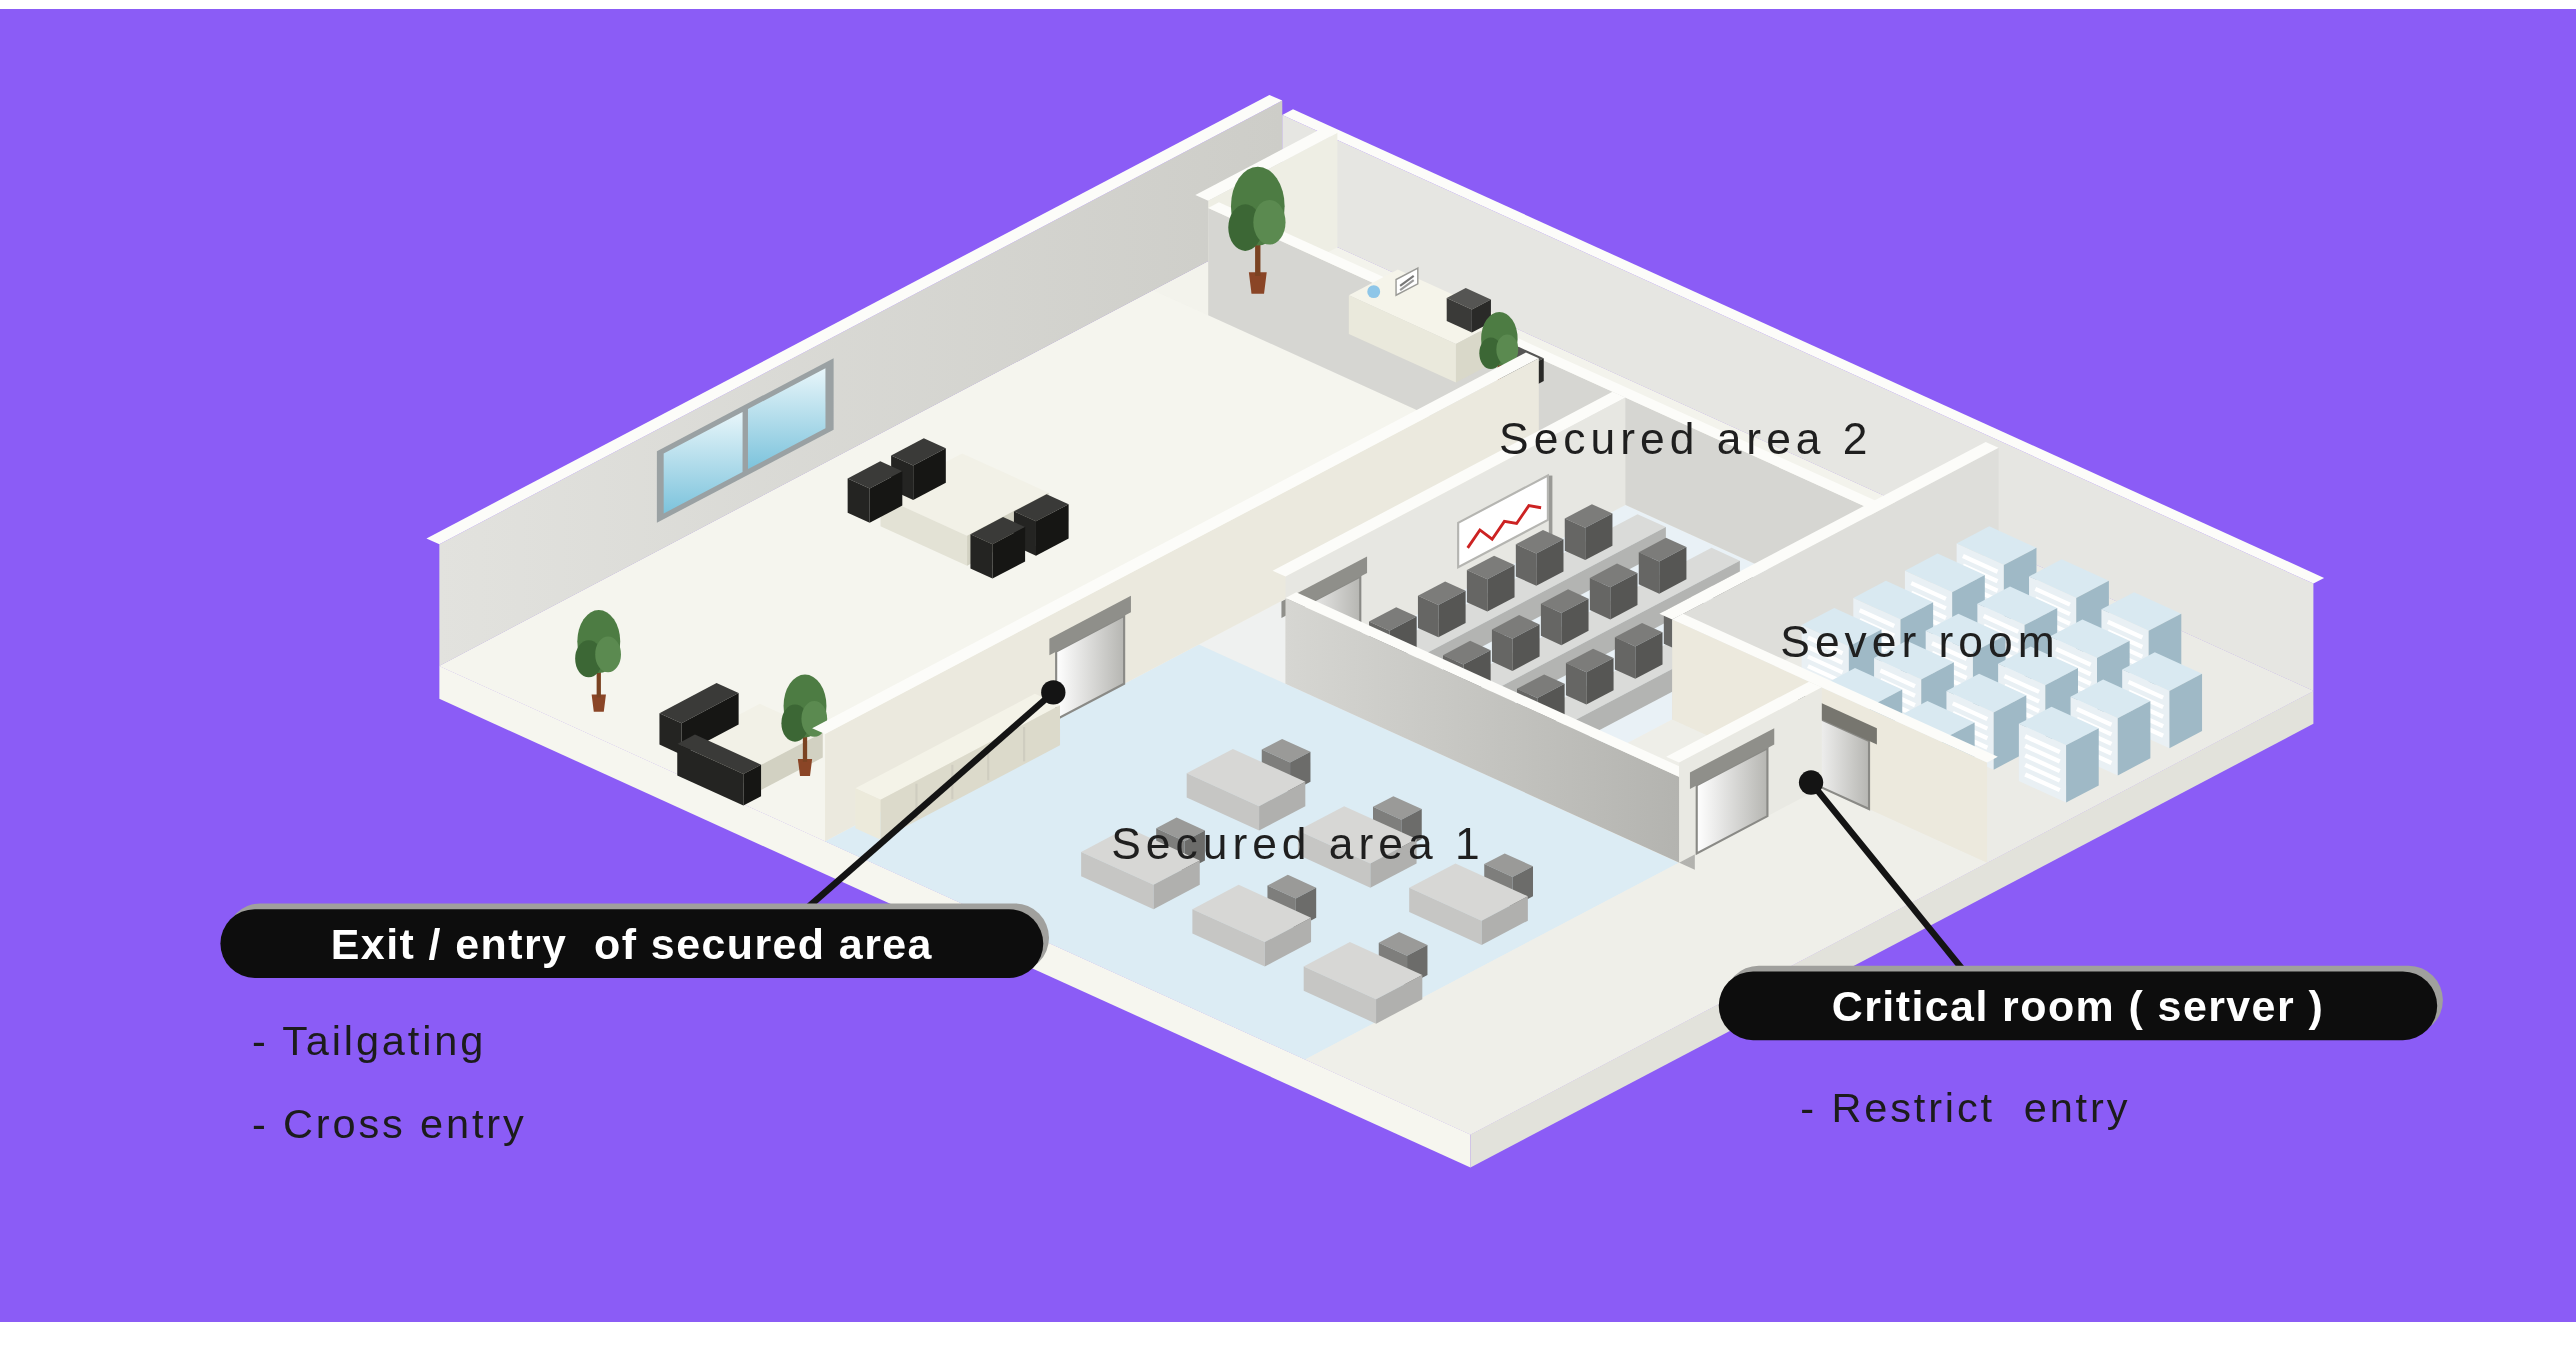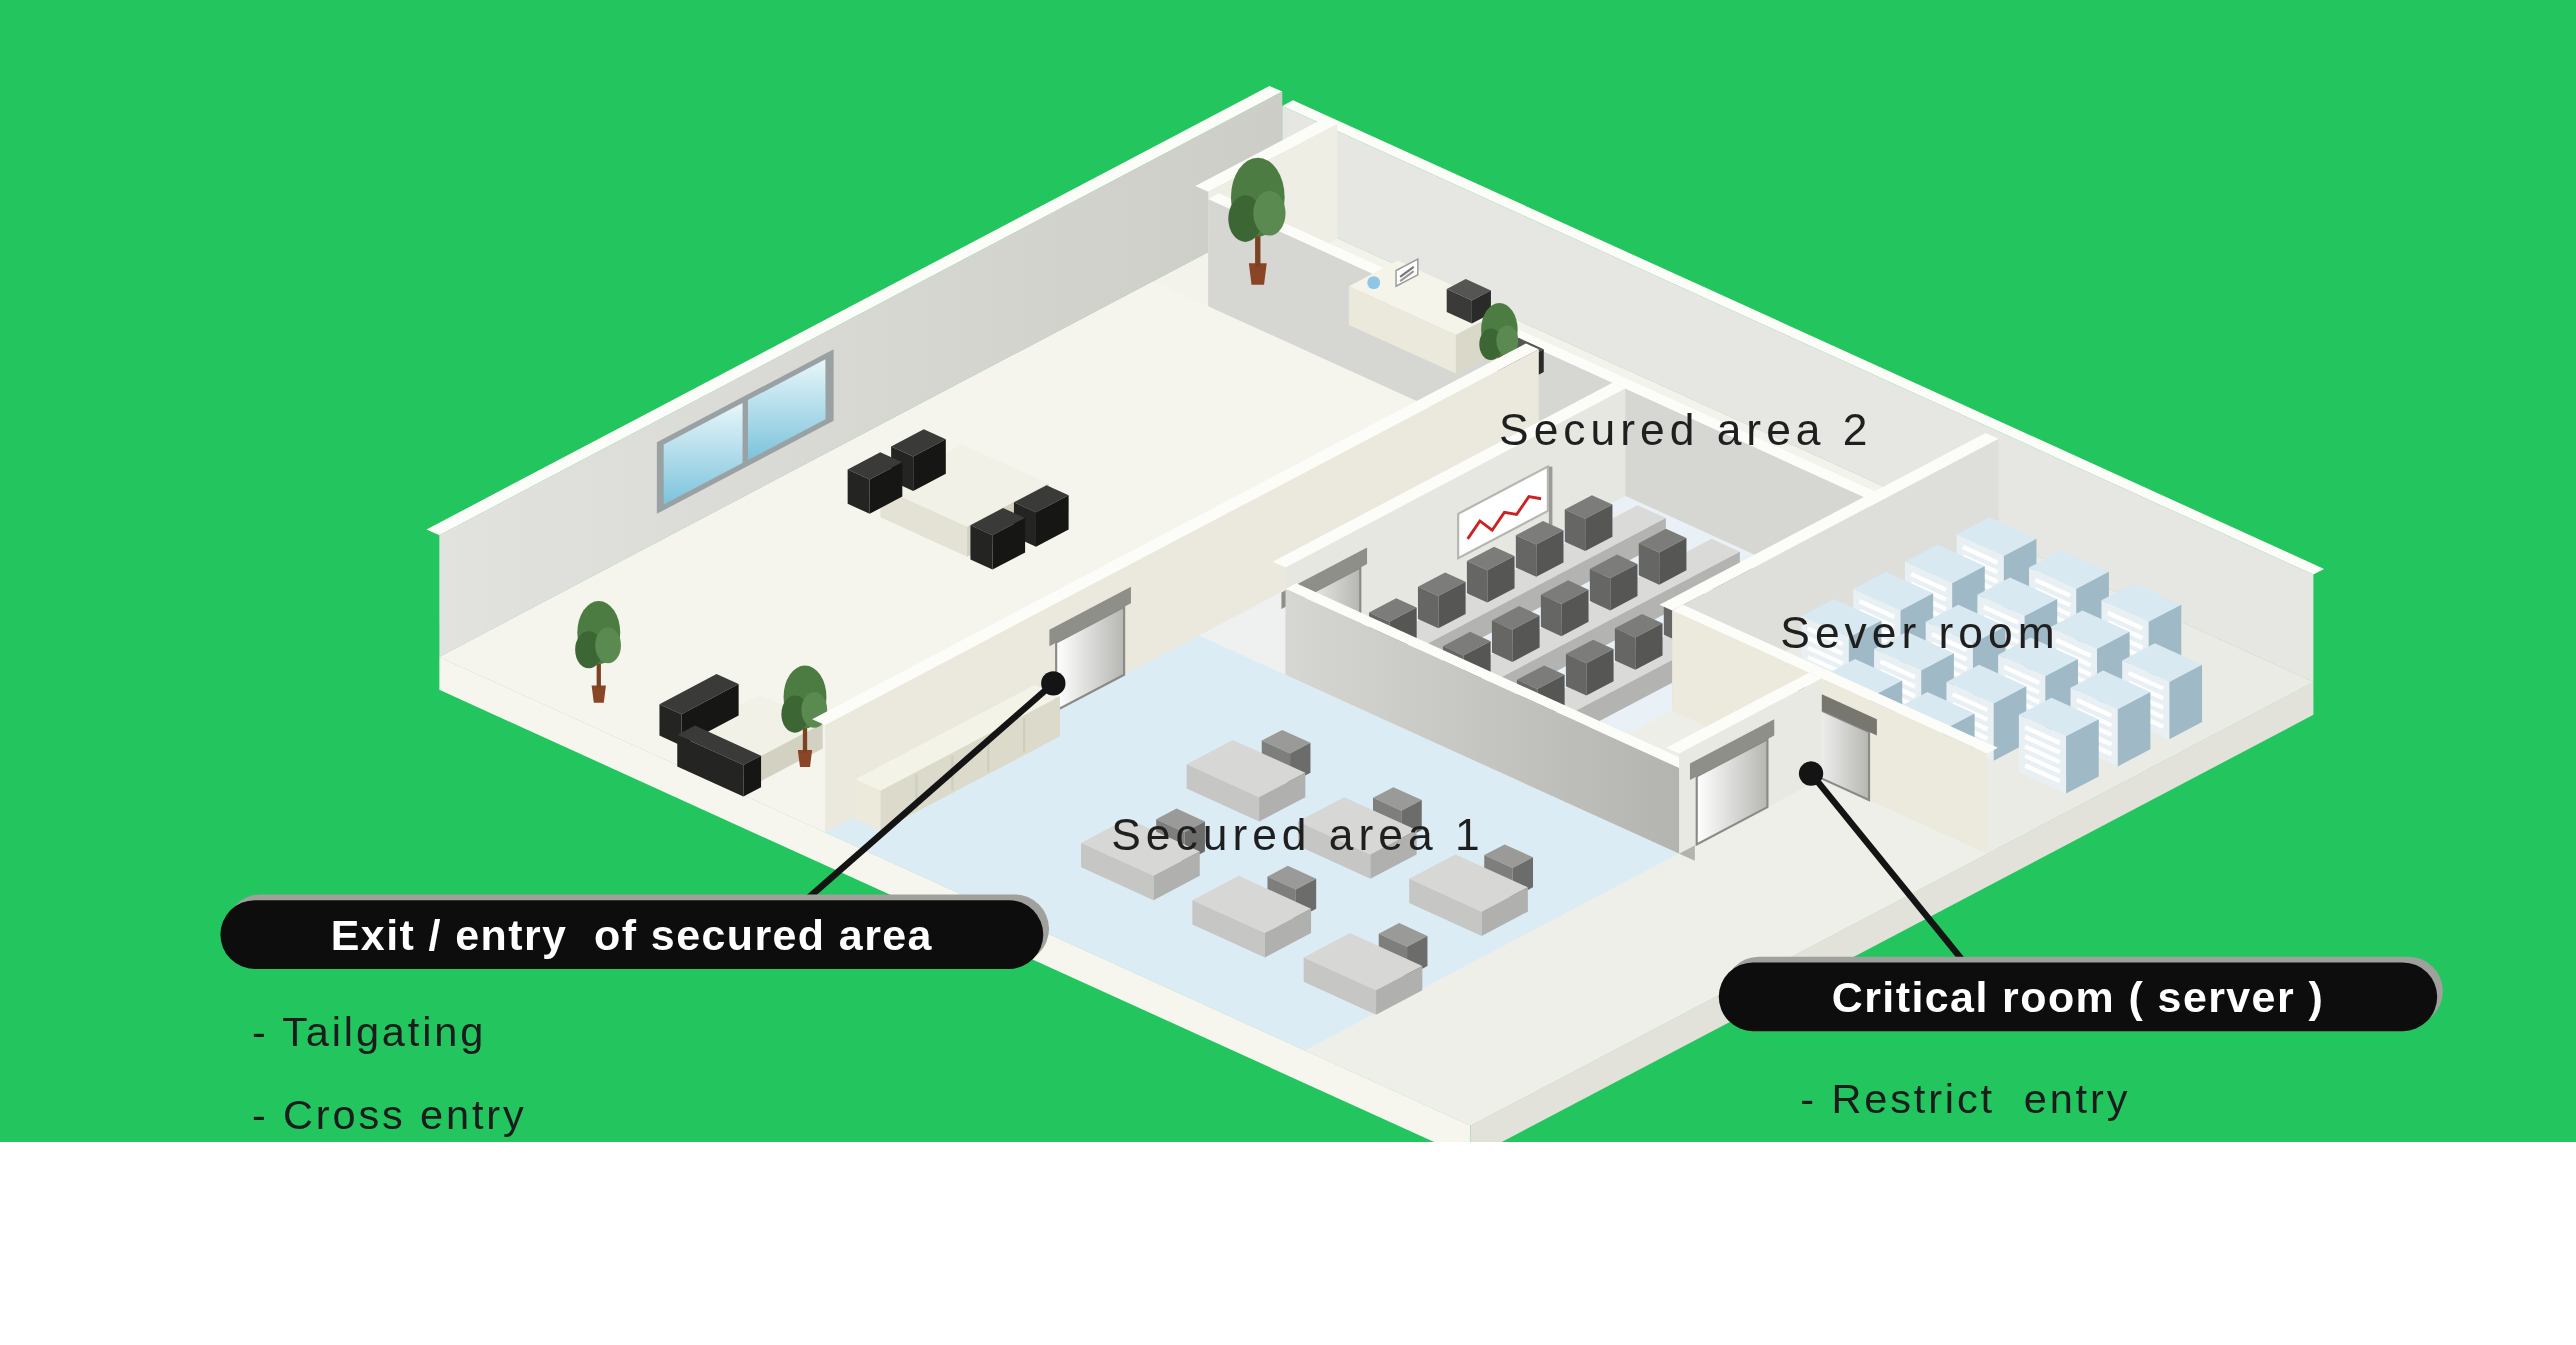--- a/index.html
+++ b/index.html
@@ -1,16 +1,16 @@
 <!DOCTYPE html>
 <html style="font-size:11.4px"><head>
 <meta charset="utf-8">
 <style>
   html,body{margin:0;padding:0;background:#ffffff;}
-  .stage{width:2576px;height:1142px;position:relative;background:#22c55e;overflow:hidden;}
+  .stage{width:2576px;height:1313px;position:relative;background:#8b5cf6;overflow:hidden;margin-top:9px;}
   svg{display:block;}
   svg text{white-space:pre;}
   .area-label{font-family:"Liberation Sans",sans-serif;font-size:62px;letter-spacing:7px;fill:#1f1f1f;}
   .bullet-label{font-family:"Liberation Sans",sans-serif;font-size:58px;letter-spacing:4px;fill:#1c1c1c;}
   .pill-text{font-family:"Liberation Sans",sans-serif;font-size:60px;font-weight:bold;letter-spacing:2px;text-anchor:middle;}
 </style>
 </head>
 <body>
 
 <div class="stage">

